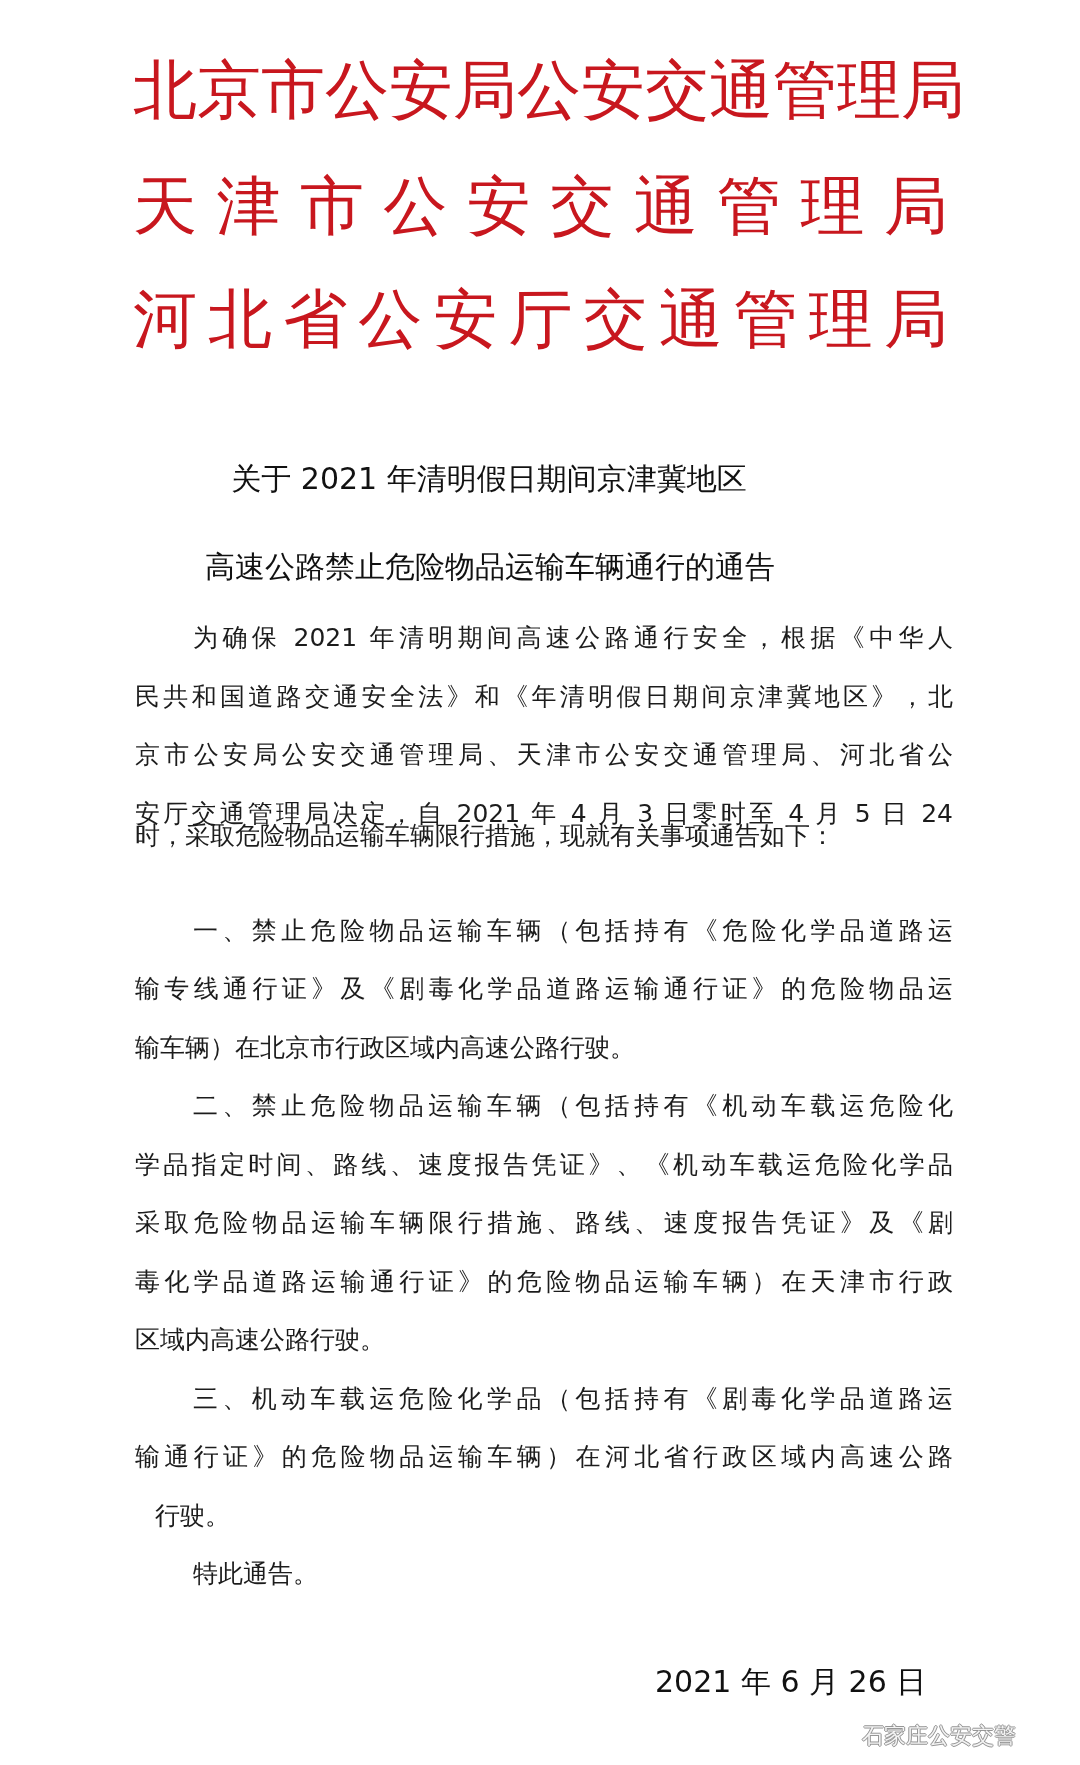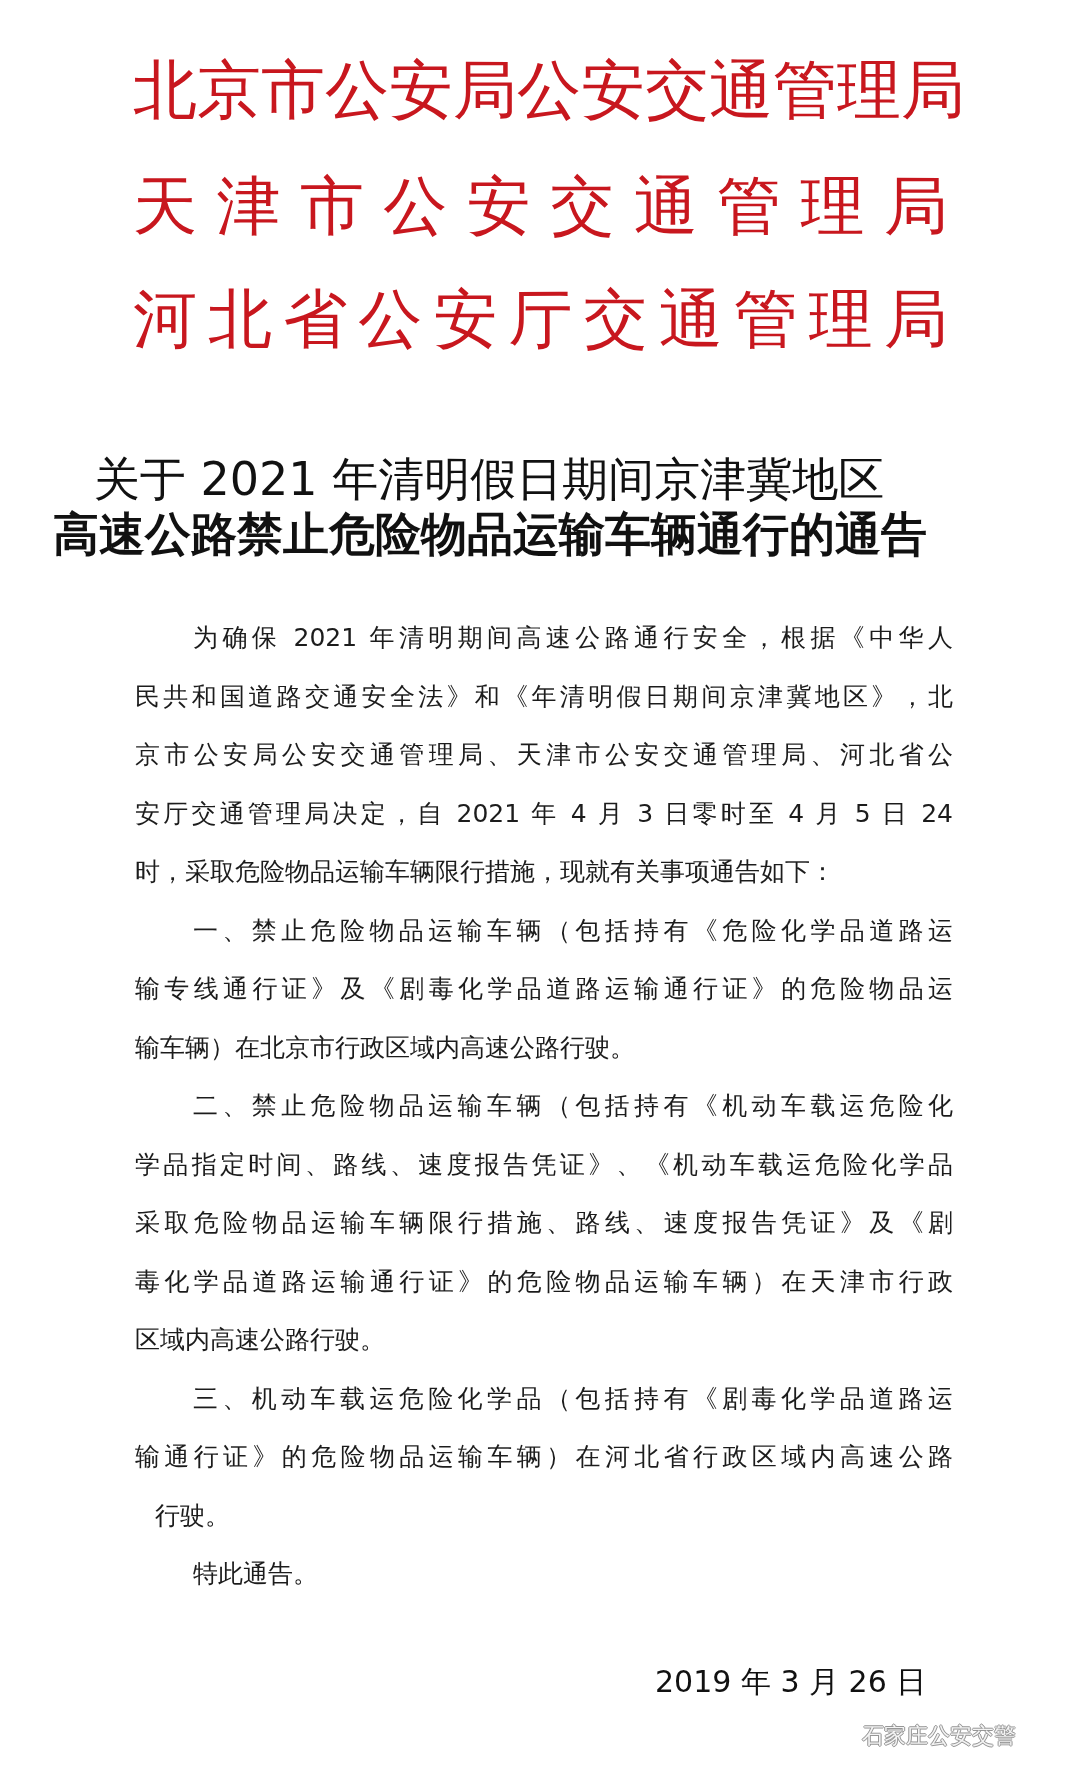--- a/index.html
+++ b/index.html
@@ -3,21 +3,21 @@
 <meta charset="utf-8">
 <style>
   html, body { margin:0; padding:0; background:#ffffff; }
   body { width:1080px; height:1765px; position:relative; overflow:hidden;
          font-family:"DejaVu Sans","Liberation Sans",sans-serif; color:#1a1a1a; }
   .hdr { position:absolute; left:133px; width:815px; height:70px; display:flex;
          justify-content:space-between; align-items:center; color:#c8171e;
          font-size:64px; line-height:70px; font-family:"DejaVu Sans",sans-serif; }
   .hdr span { display:inline-block; transform:scaleX(1.0); }
   .title { position:absolute; left:0; width:980px; text-align:center;
-           font-size:46px; line-height:44px; color:#111; white-space:nowrap; }
+           font-size:30px; line-height:44px; color:#111; white-space:nowrap; }
   .body-line { position:absolute; left:135px; width:818px; height:58px;
                font-size:25px; line-height:58px; white-space:nowrap;
                text-align:justify; text-align-last:justify; color:#1c1c1c; }
   .body-line.indent { left:193px; width:760px; }
   .body-line.last { text-align-last:left; }
   .date { position:absolute; left:655px; top:1660px; font-size:30px; line-height:44px;
           white-space:nowrap; color:#111; }
   .watermark { position:absolute; left:862px; top:1722px; font-size:22px; line-height:28px;
                color:#f4f4f4; white-space:nowrap;
                text-shadow: 0 0 1px #888, 1px 0 0 #999, -1px 0 0 #999, 0 1px 0 #999, 0 -1px 0 #999; }
@@ -60,35 +60,35 @@
     <span>安</span>
     <span>厅</span>
     <span>交</span>
     <span>通</span>
     <span>管</span>
     <span>理</span>
     <span>局</span>
   </div>
 
 <div class="title" style="top:457px; left:-1px;">关于 2021 年清明假日期间京津冀地区</div>
-<div class="title" style="top:512px;font-weight:bold;">高速公路禁止危险物品运输车辆通行的通告</div>
+<div class="title" style="top:545px;">高速公路禁止危险物品运输车辆通行的通告</div>
 
 <div class="body-line indent" style="top:609px;">为确保 2021 年清明期间高速公路通行安全，根据《中华人</div>
 <div class="body-line" style="top:667.5px;">民共和国道路交通安全法》和《年清明假日期间京津冀地区》，北</div>
 <div class="body-line" style="top:726px;">京市公安局公安交通管理局、天津市公安交通管理局、河北省公</div>
 <div class="body-line" style="top:784.5px;">安厅交通管理局决定，自 2021 年 4 月 3 日零时至 4 月 5 日 24</div>
-<div class="body-line last" style="top:843px;">时，采取危险物品运输车辆限行措施，现就有关事项通告如下：</div>
+<div class="body-line last" style="top:807px;">时，采取危险物品运输车辆限行措施，现就有关事项通告如下：</div>
 <div class="body-line indent" style="top:901.5px;">一、禁止危险物品运输车辆（包括持有《危险化学品道路运</div>
 <div class="body-line" style="top:960px;">输专线通行证》及《剧毒化学品道路运输通行证》的危险物品运</div>
 <div class="body-line last" style="top:1018.5px;">输车辆）在北京市行政区域内高速公路行驶。</div>
 <div class="body-line indent" style="top:1077px;">二、禁止危险物品运输车辆（包括持有《机动车载运危险化</div>
 <div class="body-line" style="top:1135.5px;">学品指定时间、路线、速度报告凭证》、《机动车载运危险化学品</div>
 <div class="body-line" style="top:1194px;">采取危险物品运输车辆限行措施、路线、速度报告凭证》及《剧</div>
 <div class="body-line" style="top:1252.5px;">毒化学品道路运输通行证》的危险物品运输车辆）在天津市行政</div>
 <div class="body-line last" style="top:1311px;">区域内高速公路行驶。</div>
 <div class="body-line indent" style="top:1369.5px;">三、机动车载运危险化学品（包括持有《剧毒化学品道路运</div>
 <div class="body-line" style="top:1428px;">输通行证》的危险物品运输车辆）在河北省行政区域内高速公路</div>
 <div class="body-line last" style="top:1486.5px;margin-left:20px;">行驶。</div>
 <div class="body-line indent last" style="top:1545px;">特此通告。</div>
 
-<div class="date">2019 年 3 月 26 日</div>
+<div class="date">2021 年 6 月 26 日</div>
 
 <div class="watermark">石家庄公安交警</div>
 
 </body></html>

